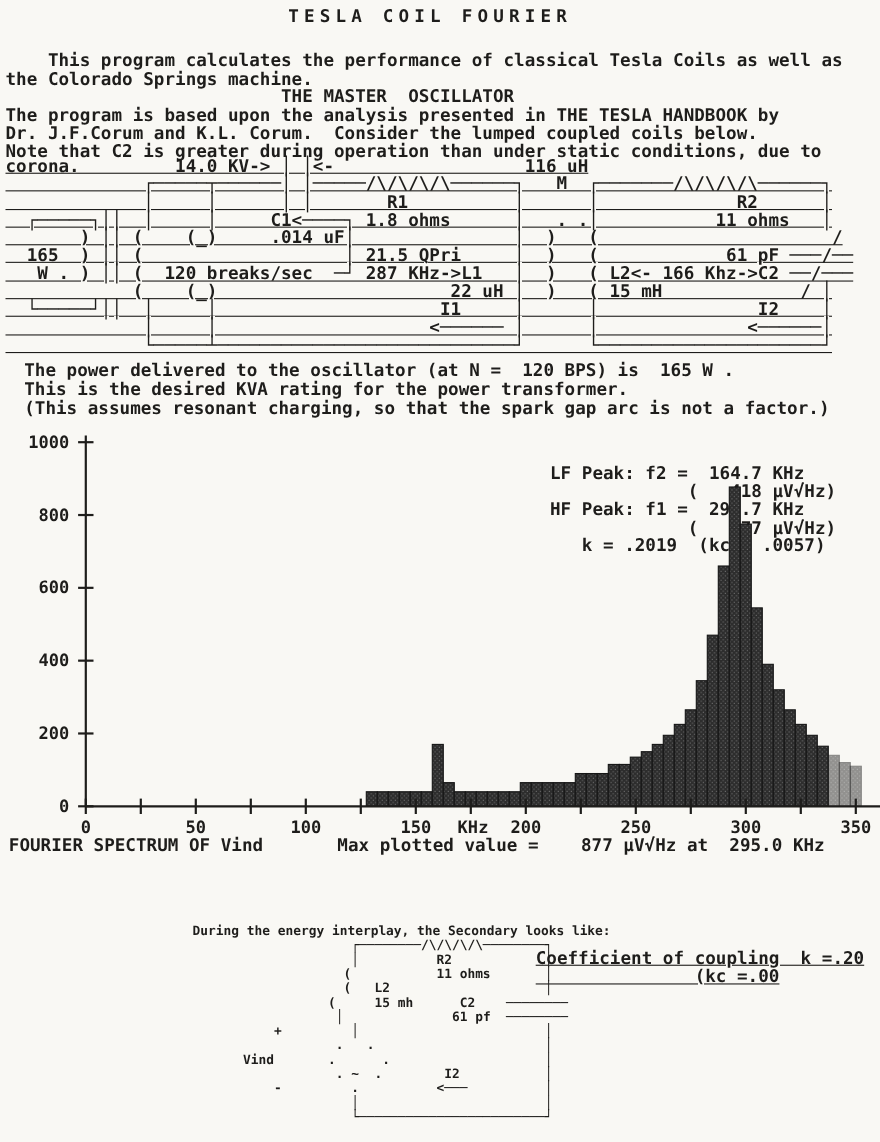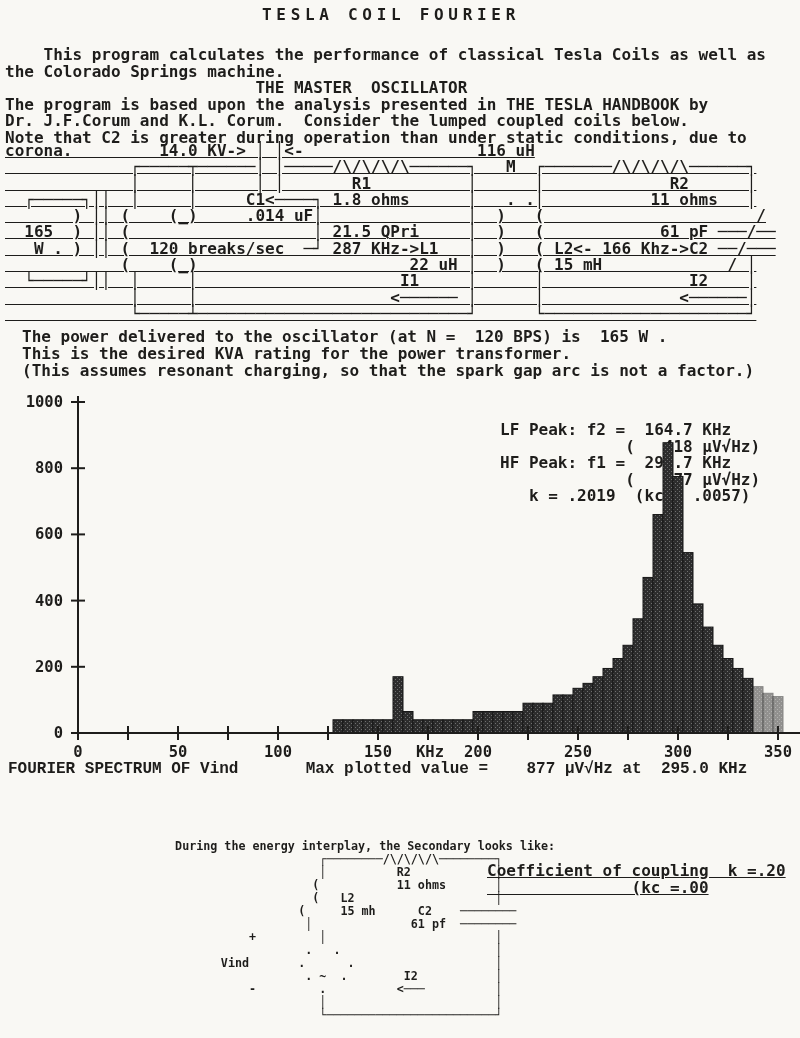--- a/index.html
+++ b/index.html
@@ -16,21 +16,21 @@
   }
   #page-title{
     position:absolute;left:262px;top:6px;
     font:bold 16px/18px "DejaVu Sans Mono",monospace;
     letter-spacing:4.7px;white-space:pre;
   }
   #intro{left:5px;top:36px;margin-top:11px;}
   #primary-circuit{left:5px;top:143px;line-height:16.3px;text-decoration:underline;}
   #power-note{left:22px;top:328px;line-height:17px;}
   #chart-legend{left:500px;top:422px;z-index:1;}
-  #chart-caption{left:8px;top:761px;font-family:Liberation Mono, monospace;}
+  #chart-caption{left:8px;top:761px;}
   #secondary-circuit{
     left:154px;top:840px;
     font:bold 11.7px/13px "DejaVu Sans Mono",monospace;
     text-align:center;
   }
   #coupling-note{left:487px;top:862px;line-height:17px;text-decoration:underline;}
   #chart-svg{position:absolute;left:0;top:0;z-index:3;pointer-events:none;}
 </style>
 </head>
 <body>

